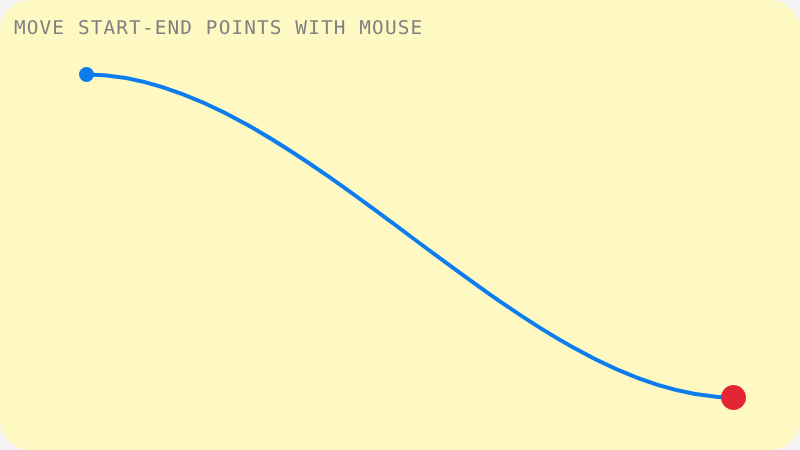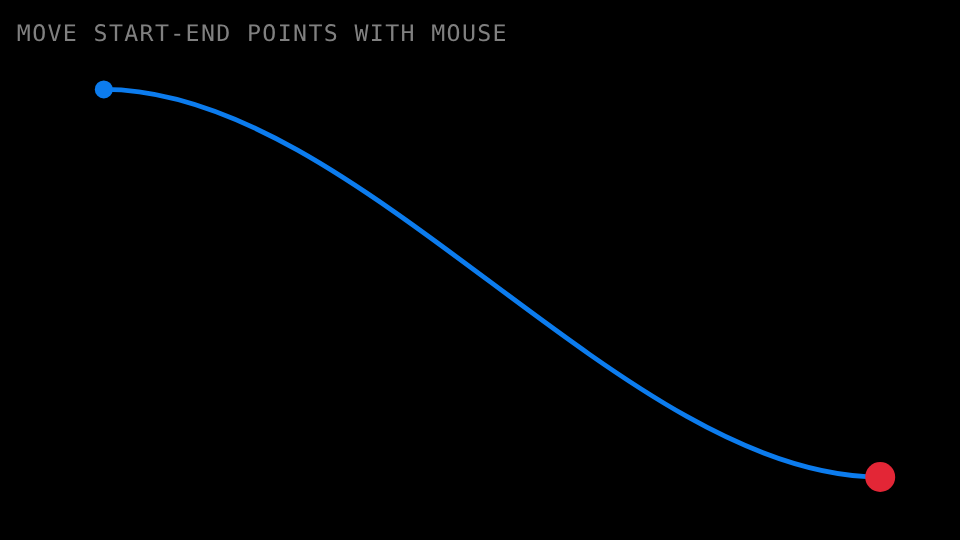--- a/index.html
+++ b/index.html
@@ -58,21 +58,21 @@
     stroke-linejoin: round;
   }
 
   .handle {
     cursor: move;
   }
 </style>
 </head>
 <body style="background: rgb(244, 244, 244);">
 
-<div id="stage" style="background: #000000;">
+<div id="stage" style="background: #fef9c3; border-radius: 30px;">
 
   <h1 id="title" style="color: rgb(128, 128, 128);">MOVE START-END POINTS WITH MOUSE</h1>
 
   <svg id="curve-canvas" viewBox="0 0 800 450" xmlns="http://www.w3.org/2000/svg">
 
     <path class="curve-path" d="M 86.5 74.5 C 300 74.5 520 397.5 733.5 397.5" stroke="#0c7cee" stroke-width="4"></path>
 
     <circle class="handle" cx="86.5" cy="74.5" r="7.5" fill="#0c7cee"></circle>
 
     <circle class="handle" cx="733.5" cy="397.5" r="12.5" fill="#e32636"></circle>

